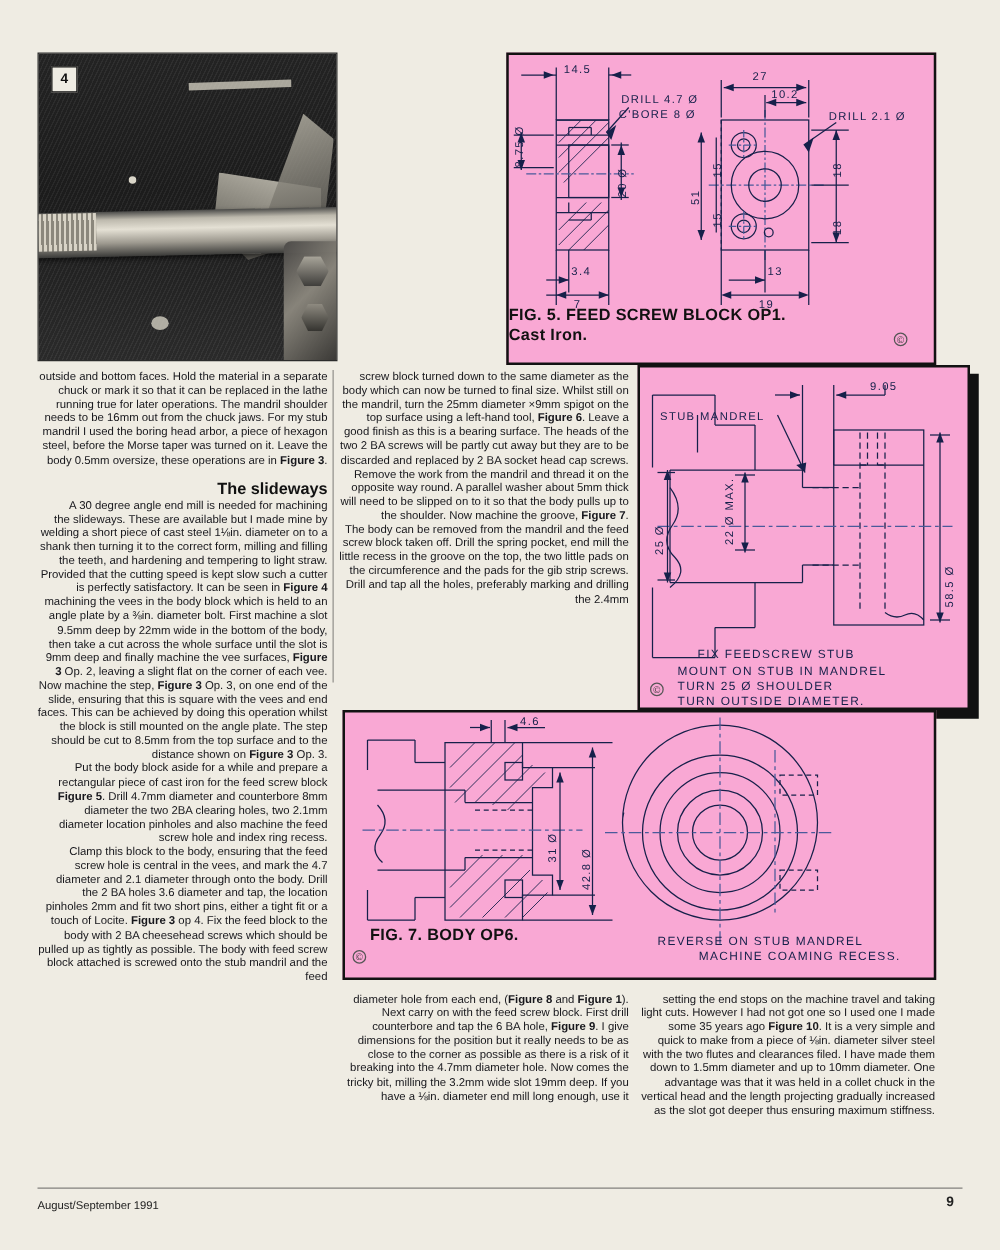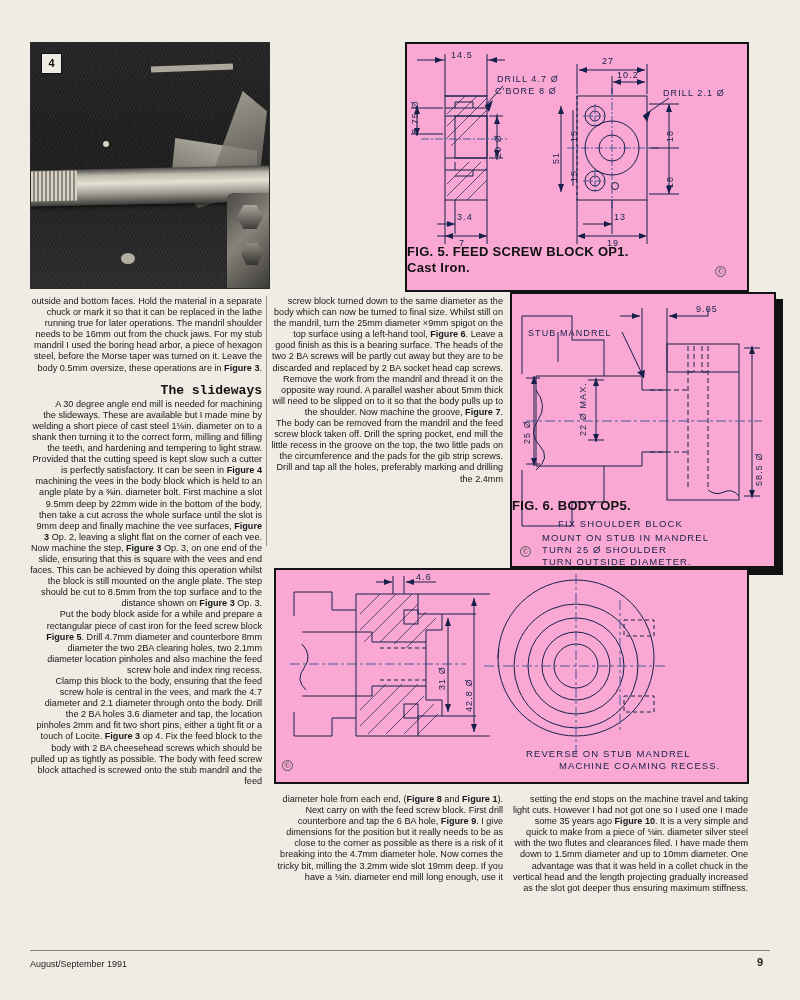--- a/index.html
+++ b/index.html
@@ -81,21 +81,21 @@
   svg{position:absolute;left:0;top:0;overflow:visible;}
 
   
   .col{
     position:absolute;font-family:"Liberation Sans",sans-serif;
     font-size:9.1px;line-height:11.1px;color:#17171c;text-align:right;
   }
   .col p{margin:0 0 0 0;text-indent:14px;}
   .col p.noind{text-indent:0;}
   .col h3{
-    font-size:13px;line-height:15px;margin:9px 0 1px 0;font-weight:bold;color:#111;font-family:Liberation Mono, monospace;
+    font-size:13px;line-height:15px;margin:9px 0 1px 0;font-weight:bold;color:#111;
   }
   .col b{font-weight:bold;}
 
   .rule{position:absolute;background:#3a3a3a;}
 
   .footer-left{
     position:absolute;left:30px;top:959px;font-size:9px;color:#222;
     font-family:"Liberation Sans",sans-serif;
   }
   .footer-right{
@@ -342,22 +342,21 @@
         <polygon points="132,84 125,78 133,76"></polygon>
       </g>
       <g class="eng" fill="#15204a" font-size="9" font-family="Liberation Sans, sans-serif" letter-spacing="1">
         <text x="184" y="18">9.05</text>
         <text x="0" y="0" transform="translate(18,150) rotate(-90)">25 Ø</text>
         <text x="0" y="0" transform="translate(74,142) rotate(-90)">22 Ø MAX.</text>
         <text x="0" y="0" transform="translate(250,192) rotate(-90)">58.5 Ø</text>
         <text x="16" y="42">STUB MANDREL</text>
       </g>
     </svg>
-    <div class="figcap" style="position:absolute;left:0;top:204px;width:262px;font-size:13px;">FIG. 6.    BODY OP5.</div>
-    <div class="eng" style="position:absolute;left:46px;top:224px;font-size:9.5px;">FIX SHOULDER BLOCK</div>
+    <div class="eng" style="position:absolute;left:46px;top:224px;font-size:9.5px;">FIX FEEDSCREW STUB</div>
     <div class="eng" style="position:absolute;left:30px;top:238px;font-size:9.5px;">MOUNT ON STUB IN MANDREL</div>
     <div class="eng" style="position:absolute;left:30px;top:250px;font-size:9.5px;">TURN 25 Ø SHOULDER</div>
     <div class="eng" style="position:absolute;left:30px;top:262px;font-size:9.5px;">TURN OUTSIDE DIAMETER.</div>
     <div class="copy" style="left:8px;top:252px;">©</div>
   </div>
 
   <div class="figbox" style="left:274px;top:568px;width:471px;height:212px;">
     <svg width="471" height="212" viewBox="0 0 471 212">
       <g stroke="#16204a" fill="none" stroke-width="1">
 
@@ -436,20 +435,21 @@
         <circle cx="0" cy="0" r="22"></circle>
         <line x1="-92" y1="0" x2="92" y2="0" stroke="#4a5a9a" stroke-dasharray="10,3,3,3"></line>
         <line x1="0" y1="-92" x2="0" y2="92" stroke="#4a5a9a" stroke-dasharray="10,3,3,3"></line>
         <line x1="44" y1="-66" x2="44" y2="66" stroke="#4a5a9a" stroke-dasharray="10,3,3,3"></line>
         <g stroke-dasharray="4,3">
           <rect x="48" y="-46" width="30" height="16"></rect>
           <rect x="48" y="30" width="30" height="16"></rect>
         </g>
       </g>
     </svg>
+    <div class="figcap" style="position:absolute;left:20px;top:170px;width:220px;font-size:13px;text-align:left;">FIG. 7.   BODY OP6.</div>
     <div class="eng" style="position:absolute;left:250px;top:178px;font-size:9.5px;">REVERSE ON STUB MANDREL</div>
     <div class="eng" style="position:absolute;left:255px;top:190px;font-size:9.5px;padding-left:28px;">MACHINE COAMING RECESS.</div>
     <div class="copy" style="left:6px;top:190px;">©</div>
   </div>
 
   <div class="col" style="left:30px;top:296px;width:232px;">
     <p class="noind">outside and bottom faces. Hold the material in a separate chuck or mark it so that it can be replaced in the lathe running true for later operations. The mandril shoulder needs to be 16mm out from the chuck jaws. For my stub mandril I used the boring head arbor, a piece of hexagon steel, before the Morse taper was turned on it. Leave the body 0.5mm oversize, these operations are in <b>Figure 3</b>.</p>
     <h3>The slideways</h3>
     <p>A 30 degree angle end mill is needed for machining the slideways. These are available but I made mine by welding a short piece of cast steel 1⅛in. diameter on to a shank then turning it to the correct form, milling and filling the teeth, and hardening and tempering to light straw. Provided that the cutting speed is kept slow such a cutter is perfectly satisfactory. It can be seen in <b>Figure 4</b> machining the vees in the body block which is held to an angle plate by a ⅜in. diameter bolt. First machine a slot 9.5mm deep by 22mm wide in the bottom of the body, then take a cut across the whole surface until the slot is 9mm deep and finally machine the vee surfaces, <b>Figure 3</b> Op. 2, leaving a slight flat on the corner of each vee. Now machine the step, <b>Figure 3</b> Op. 3, on one end of the slide, ensuring that this is square with the vees and end faces. This can be achieved by doing this operation whilst the block is still mounted on the angle plate. The step should be cut to 8.5mm from the top surface and to the distance shown on <b>Figure 3</b> Op. 3.</p>
     <p>Put the body block aside for a while and prepare a rectangular piece of cast iron for the feed screw block <b>Figure 5</b>. Drill 4.7mm diameter and counterbore 8mm diameter the two 2BA clearing holes, two 2.1mm diameter location pinholes and also machine the feed screw hole and index ring recess.</p>

